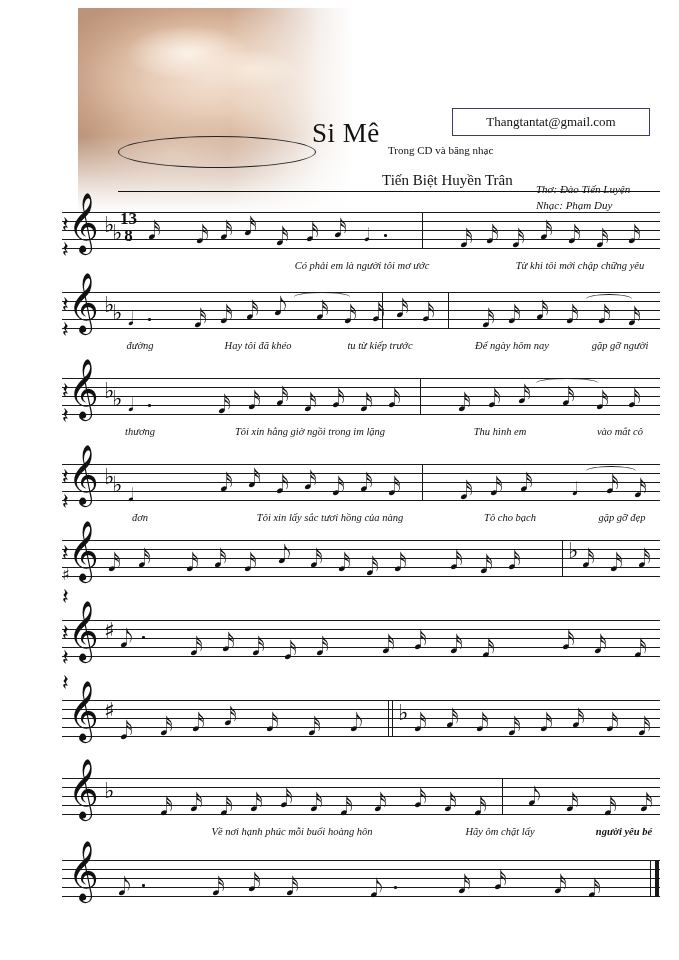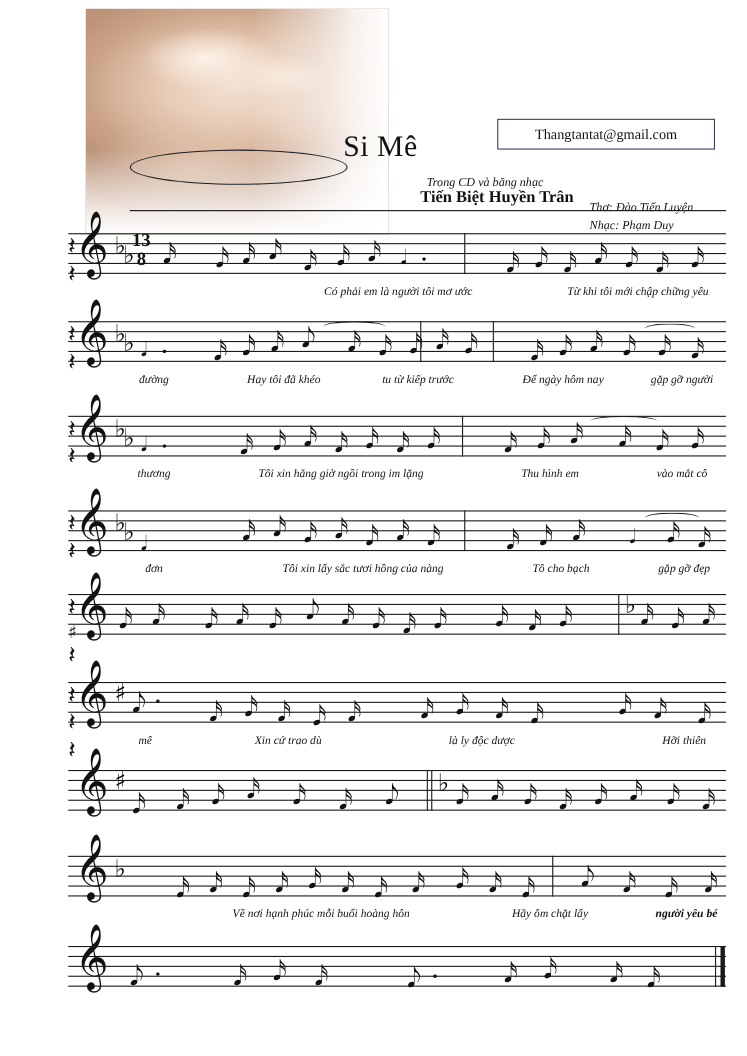--- a/index.html
+++ b/index.html
@@ -75,31 +75,30 @@
     left: 312px;
     top: 118px;
     font-size: 27px;
     font-family: "Liberation Serif", serif;
     color: #111;
     letter-spacing: 0.5px;
   }
   .subtitle-italic {
     position: absolute;
     left: 388px;
-    top: 160px;
+    top: 144px;
     font-size: 11px;
-    font-style: italic;
     color: #111;
   }
   .song-ref {
     position: absolute;
     left: 382px;
     top: 172px;
     font-size: 15px;
-    font-weight: bold;
+    font-weight: normal;
     color: #111;
   }
   .credit-1 {
     position: absolute;
     left: 536px;
     top: 183px;
     font-size: 11px;
     font-style: italic;
     color: #111;
   }
@@ -473,26 +472,20 @@
   <div class="note nq" style="left:254px; top:14px;">𝅘𝅥𝅯</div>
   <div class="rest" style="left:292px; top:4px;">𝄽</div>
   <div class="note nq" style="left:320px; top:12px;">𝅘𝅥𝅯</div>
   <div class="note nq" style="left:352px; top:8px;">𝅘𝅥𝅯</div>
   <div class="note nq" style="left:388px; top:12px;">𝅘𝅥𝅯</div>
   <div class="note nq" style="left:420px; top:16px;">𝅘𝅥𝅯</div>
   <div class="rest" style="left:470px; top:4px;">𝄽</div>
   <div class="note nq" style="left:500px; top:8px;">𝅘𝅥𝅯</div>
   <div class="note nq" style="left:532px; top:12px;">𝅘𝅥𝅯</div>
   <div class="note nq" style="left:572px; top:16px;">𝅘𝅥𝅯</div>
-  <div class="lyrics">
-    <span style="left:70px;">mê</span>
-    <span style="left:200px;">Xin cứ  trao  dù</span>
-    <span style="left:376px;">là ly độc  dược</span>
-    <span style="left:560px;">Hỡi thiên</span>
-  </div>
 </div>
 
 <div class="system" style="top:700px;">
   <div class="staff">
     <div class="line"></div>
       <div class="line"></div>
       <div class="line"></div>
       <div class="line"></div>
       <div class="line"></div>
   </div>

